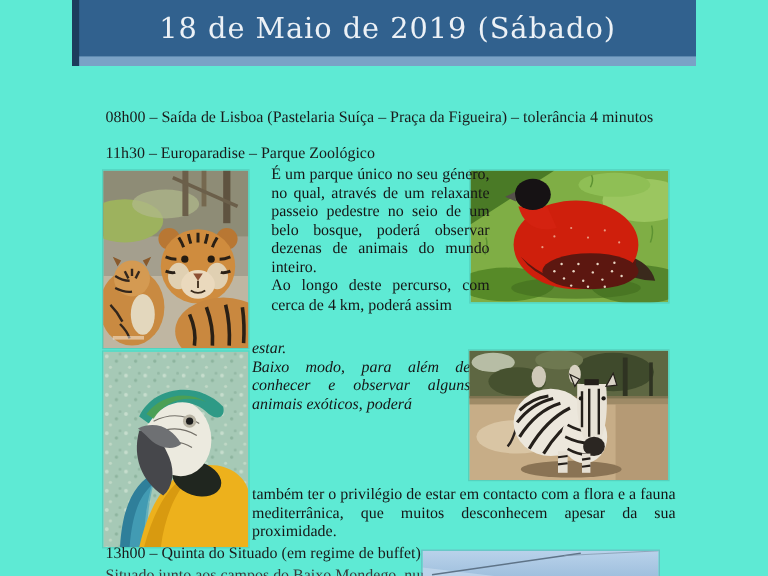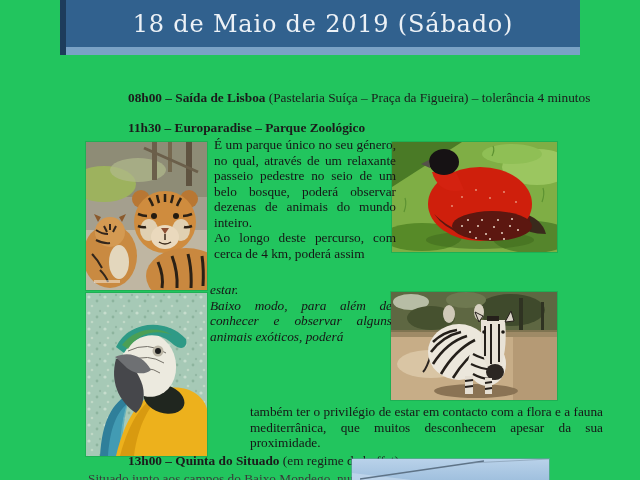--- a/index.html
+++ b/index.html
@@ -1,39 +1,39 @@
 <!DOCTYPE html>
 <html><head>
 <meta charset="utf-8">
 <style>
   html,body{margin:0;padding:0;}
   body{width:640px;height:480px;background:#ffffff;overflow:hidden;position:relative;
        font-family:"Liberation Serif", serif;color:#1b1b1b;}
-  #page{position:absolute;inset:0;background:#22c55e;}
+  #page{position:absolute;inset:0;background:#5eead4;}
 
   
   .banner{position:absolute;left:60px;top:0;width:520px;height:55px;background:#31618e;}
   .banner-bar{position:absolute;left:0;top:0;width:6px;height:55px;background:#1d3c5c;}
   .banner-strip{position:absolute;left:6px;bottom:0;width:514px;height:8px;background:#7fa5c8;background:#7aa2c6;}
   .banner-title{position:absolute;left:6px;top:0;width:514px;height:47px;display:flex;align-items:center;justify-content:center;
        font-family:"DejaVu Serif", serif;font-size:24px;letter-spacing:0.8px;color:#ecf1f6;}
 
   
   .sched{position:absolute;font-size:13.3px;white-space:nowrap;}
-  .sched b{font-weight:bold;margin-left:40px;}
+  .sched b{font-weight:normal;}
   #line0800{left:88px;top:90px;}
   #line1130{left:88px;top:120px;}
   #line1300{left:88px;top:453px;}
 
   
   .txt{position:absolute;font-size:13.3px;line-height:15.5px;text-align:justify;color:#161616;}
-  #blockA{left:214px;top:137px;width:182px;}
+  #blockA{left:226px;top:137px;width:182px;}
   #blockB{left:210px;top:253px;width:349px;}
   #blockC{left:210px;top:282px;width:182px;font-style:italic;}
-  #blockD{left:210px;top:404px;width:353px;margin-left:40px;}
+  #blockD{left:210px;top:404px;width:353px;}
   .txt p{margin:0;}
   #clippedLine{position:absolute;left:88px;top:471px;width:360px;height:9px;overflow:hidden;
        font-size:13.3px;line-height:15.5px;color:#3a3a3a;}
 
   
   .photo{position:absolute;overflow:hidden;outline:1px solid rgba(0,0,0,0.10);}
   #tigerPhoto{left:86px;top:142px;width:121px;height:148px;}
   #macawPhoto{left:86px;top:293px;width:121px;height:163px;}
   #tragopanPhoto{left:392px;top:142px;width:165px;height:110px;}
   #zebraPhoto{left:391px;top:292px;width:166px;height:108px;}

